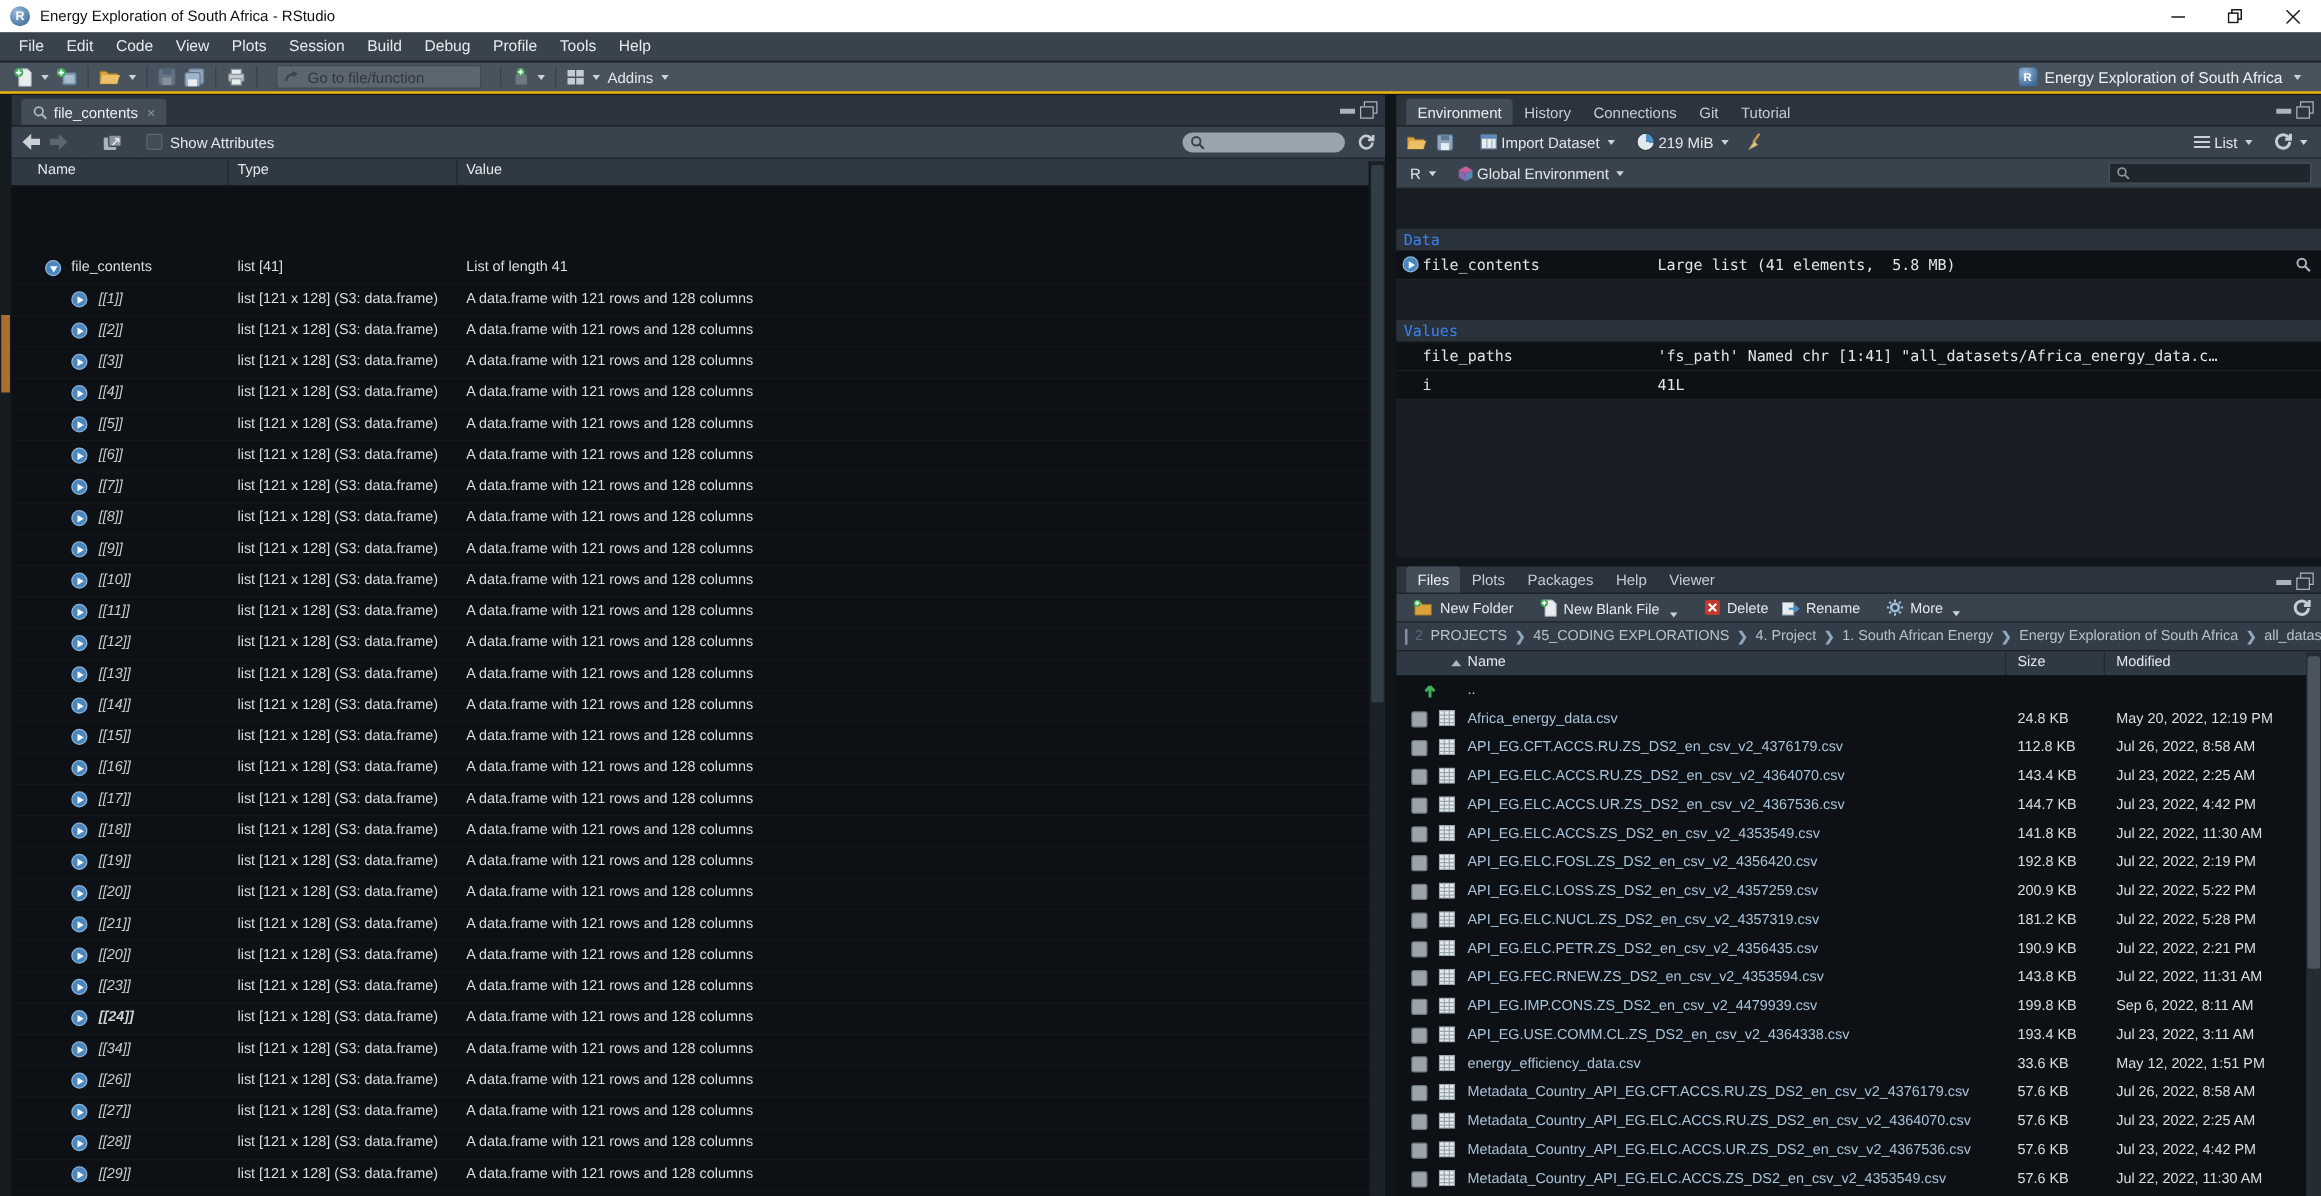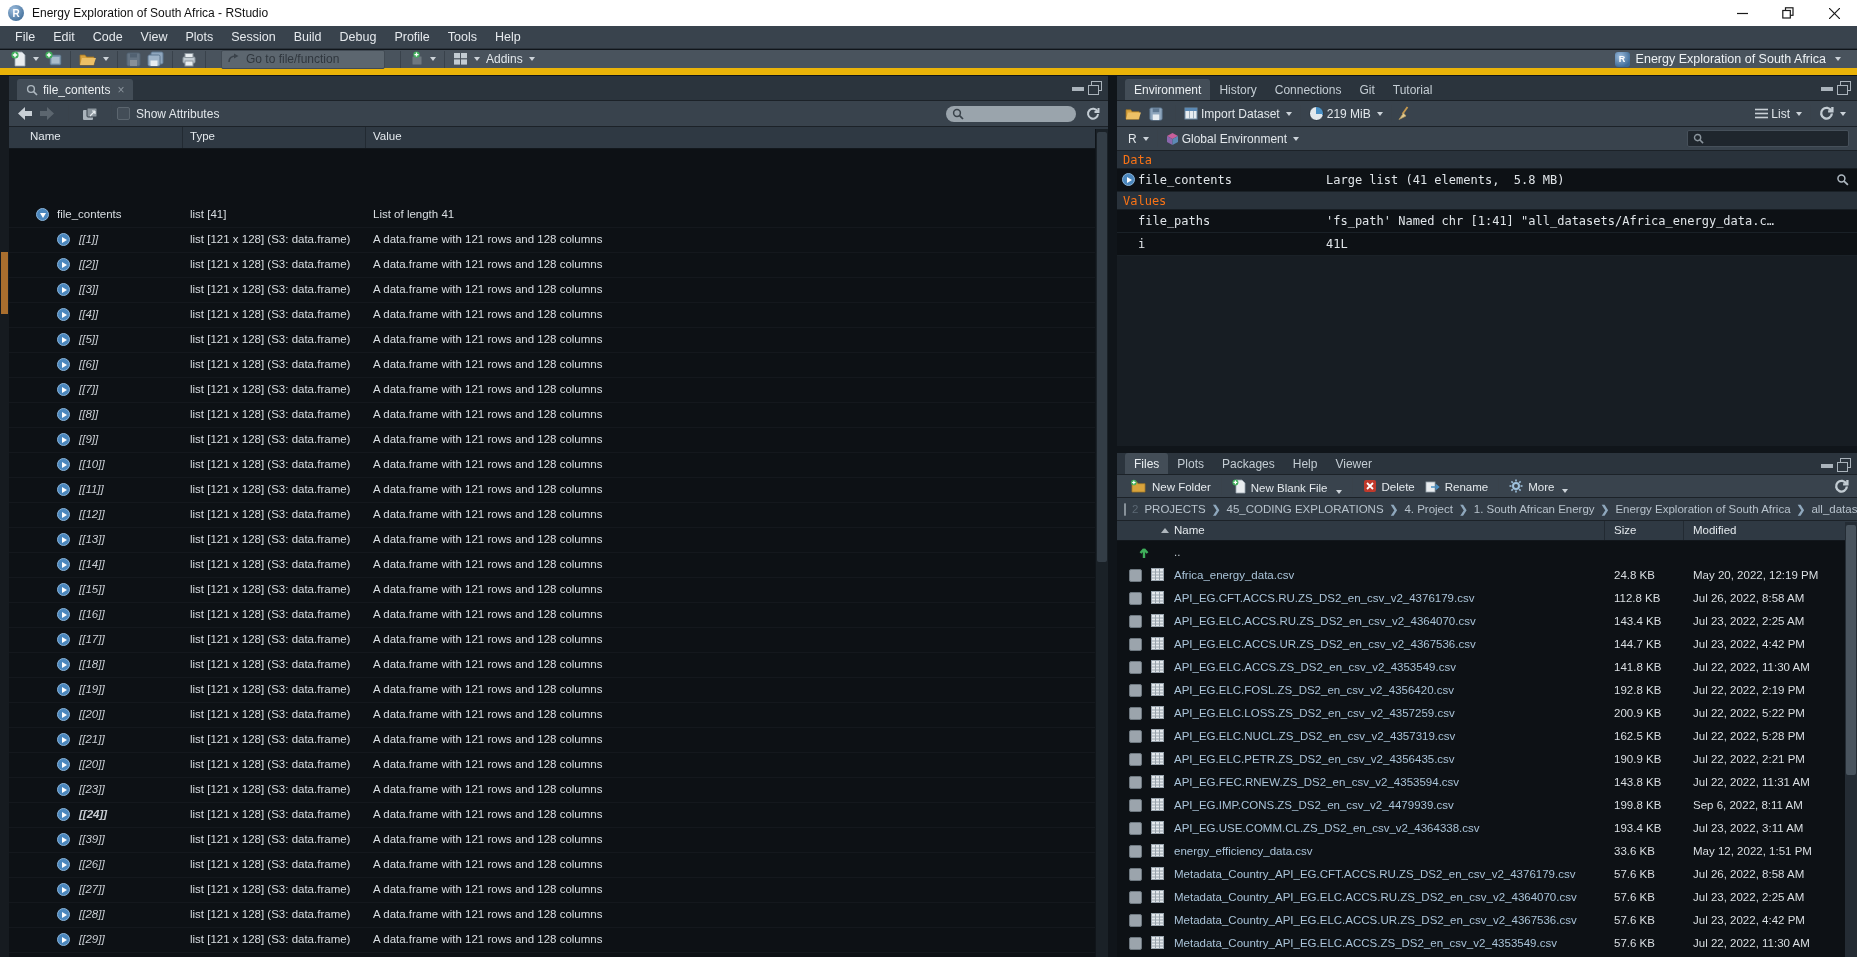--- a/index.html
+++ b/index.html
@@ -18,21 +18,21 @@
           display:flex;align-items:center;justify-content:center;padding:0;}
   .winbtn svg{display:block;}
 
   
   .menubar{position:absolute;left:0;top:26px;right:0;height:23px;background:#39434d;
            border-bottom:1px solid #2a323a;display:flex;align-items:center;padding-left:6px;box-sizing:border-box;}
   .menu-item{color:#e6eaee;font-size:12.5px;padding:2px 9px;cursor:default;}
 
   
   .toolbar{position:absolute;left:0;top:50px;right:0;height:25px;background:#49535d;
-           border-bottom:7px solid #eab308;display:flex;align-items:center;padding:0 8px;box-sizing:border-box;}
+           border-bottom:2px solid #eab308;display:flex;align-items:center;padding:0 8px;box-sizing:border-box;}
   .tbtn{display:flex;align-items:center;gap:3px;padding:1px 3px;color:#e2e7eb;font-size:12px;}
   .tsep{width:1px;height:17px;background:#39424b;margin:0 5px;flex:0 0 1px;}
   .caret{width:0;height:0;border-left:3px solid transparent;border-right:3px solid transparent;
          border-top:4px solid #ccd3d9;margin-left:3px;}
   .goto{width:150px;height:17px;margin:0 10px;background:#5c666f;border:1px solid #414a53;border-radius:2px;
         display:flex;align-items:center;gap:6px;padding:0 6px;color:#30373e;font-size:12px;}
   .spacer{flex:1;}
   .projsel{display:flex;align-items:center;gap:6px;color:#eef2f5;font-size:12.5px;padding-right:8px;}
   .rcube{width:15px;height:15px;border-radius:3px;background:radial-gradient(circle at 35% 30%,#9cbcdd,#3f6b97 75%);
          color:#fff;font-size:9px;font-weight:bold;display:flex;align-items:center;justify-content:center;}
@@ -74,22 +74,22 @@
   .lstrip{position:absolute;left:0;top:76px;width:9px;bottom:0;background:#161b20;}
   .lstrip .mark{position:absolute;left:1px;right:1px;top:176px;height:62px;background:#a96e2e;}
 
   
   .envpane{position:absolute;left:1117px;top:76px;width:740px;height:370px;background:#171d23;overflow:hidden;}
   .scopebar{height:24px;background:#39434d;border-bottom:1px solid #1c2228;display:flex;align-items:center;
             padding:0 8px;color:#e2e7eb;font-size:12px;box-sizing:border-box;}
   .esearch{width:150px;height:15px;background:#1f262d;border:1px solid #46505a;border-radius:2px;
            display:flex;align-items:center;padding:0 5px;margin-left:auto;}
   .mono{font-family:"DejaVu Sans Mono",monospace;}
-  .esec{height:17px;background:#29323b;color:#f97316;font-size:12px;display:flex;align-items:center;
-        padding-left:6px;border-bottom:1px solid #171d23;}
+  .esec{height:17px;background:#29323b;color:#3b82f6;font-size:12px;display:flex;align-items:center;
+        padding-left:6px;border-bottom:1px solid #171d23;margin-top:32px;}
   .erow{height:22px;background:#0d1115;border-bottom:1px solid #1a2127;position:relative;font-size:12px;color:#e0e5e9;}
   .erow .circ{position:absolute;left:5px;top:4px;}
   .erow .en{position:absolute;left:21px;top:4px;}
   .erow .ev{position:absolute;left:209px;top:4px;white-space:pre;}
   .erow .emag{position:absolute;right:8px;top:4px;}
 
   .filespane{position:absolute;left:1117px;top:453px;width:740px;height:504px;background:#0d1115;overflow:hidden;}
   .fbtn{display:flex;align-items:flex-end;gap:5px;padding:0 5px;font-size:11.5px;color:#e4e9ed;}
   .crumbbar{height:23px;background:#333d47;border-bottom:1px solid #1c2228;display:flex;align-items:center;
             padding:0 7px;font-size:11.5px;color:#b7c2cc;gap:6px;box-sizing:border-box;white-space:nowrap;}
@@ -494,21 +494,21 @@
             <span class="tri-r"></span>
           </span>
           <span class="nm it" style="left: 70px; font-weight: bold;">[[24]]</span>
           <span class="tp">list [121 x 128] (S3: data.frame)</span>
           <span class="vl">A data.frame with 121 rows and 128 columns</span>
         </div>
         <div class="vrow">
           <span class="circ" style="position: absolute; left: 48px; top: 5px;">
             <span class="tri-r"></span>
           </span>
-          <span class="nm it" style="left: 70px;">[[39]]</span>
+          <span class="nm it" style="left: 70px;">[[34]]</span>
           <span class="tp">list [121 x 128] (S3: data.frame)</span>
           <span class="vl">A data.frame with 121 rows and 128 columns</span>
         </div>
         <div class="vrow">
           <span class="circ" style="position: absolute; left: 48px; top: 5px;">
             <span class="tri-r"></span>
           </span>
           <span class="nm it" style="left: 70px;">[[26]]</span>
           <span class="tp">list [121 x 128] (S3: data.frame)</span>
           <span class="vl">A data.frame with 121 rows and 128 columns</span>
@@ -872,21 +872,21 @@
               <rect x="0.5" y="0.5" width="12" height="12" fill="#e4e9ed" stroke="#9aa5ae"></rect>
               <g stroke="#9aa5ae" stroke-width="1">
                 <line x1="0.5" y1="4" x2="12.5" y2="4"></line>
                 <line x1="0.5" y1="7" x2="12.5" y2="7"></line>
                 <line x1="0.5" y1="10" x2="12.5" y2="10"></line>
                 <line x1="4.5" y1="0.5" x2="4.5" y2="12.5"></line>
                 <line x1="8.5" y1="0.5" x2="8.5" y2="12.5"></line>
               </g>
             </svg></span>
           <span class="fname">API_EG.ELC.NUCL.ZS_DS2_en_csv_v2_4357319.csv</span>
-          <span class="fsize">162.5 KB</span>
+          <span class="fsize">181.2 KB</span>
           <span class="fmod">Jul 22, 2022, 5:28 PM</span>
         </div>
         <div class="frow">
           <span class="fchk"></span>
           <span class="fico"><svg width="13" height="13" viewBox="0 0 13 13">
               <rect x="0.5" y="0.5" width="12" height="12" fill="#e4e9ed" stroke="#9aa5ae"></rect>
               <g stroke="#9aa5ae" stroke-width="1">
                 <line x1="0.5" y1="4" x2="12.5" y2="4"></line>
                 <line x1="0.5" y1="7" x2="12.5" y2="7"></line>
                 <line x1="0.5" y1="10" x2="12.5" y2="10"></line>

